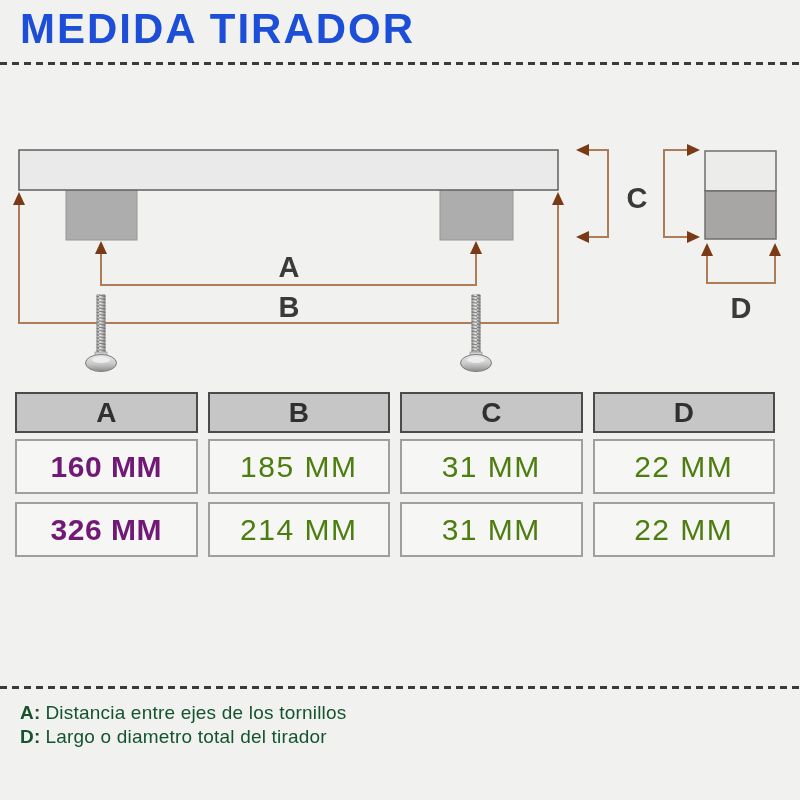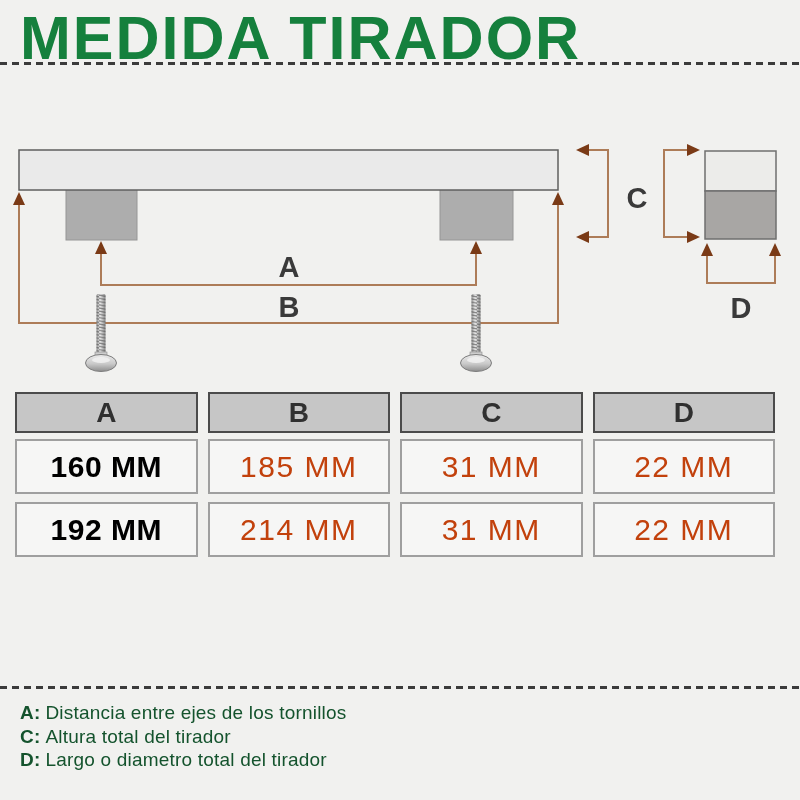--- a/index.html
+++ b/index.html
@@ -12,22 +12,22 @@
   .page { position:relative; width:800px; height:800px; background:#f1f1ef; overflow:hidden; }
   .abs { position:absolute; }
 
   .dashed {
     height:3px;
     background:repeating-linear-gradient(90deg,#3b3b3b 0 7px,transparent 7px 12px);
   }
 
   .title {
     left:20px; top:8px;
-    font-size:61px; font-weight:bold; letter-spacing:2px;
-    color:#15803d; line-height:1.0;text-align:right;
+    font-size:42px; font-weight:bold; letter-spacing:2px;
+    color:#1d4ed8; line-height:1.0;text-align:right;
   }
   .subtitle {
     left:20px; top:81px;
     font-size:20px; letter-spacing:1.5px;
     color:#4e4e4e;
   }
 
   svg.diagram { left:0; top:0; pointer-events:none; }
   .dim-line { stroke:#ad7c58; stroke-width:2; fill:none; }
   .arrow { fill:#7a3a16; stroke:none; }
@@ -44,23 +44,23 @@
   .th {
     height:41px; margin-bottom:6px;
     background:#c6c6c6; border:2px solid #4b4b4b;
     display:flex; align-items:center; justify-content:center;
     font-size:28px; font-weight:bold; color:#303030;
   }
   .td {
     height:55px; margin-bottom:8px;
     background:#f6f6f5; border:2px solid #9f9f9f;
     display:flex; align-items:center; justify-content:center;
-    font-size:30px; color:#c2410c; letter-spacing:1.5px;
+    font-size:30px; color:#4d7c0f; letter-spacing:1.5px;
   }
-  .td.bold { font-weight:bold; color:#000000; letter-spacing:0.5px; }
+  .td.bold { font-weight:bold; color:#701a75; letter-spacing:0.5px; }
 
   .legend {
     position:absolute; left:20px; top:701px;
     font-size:19px; line-height:23.5px; color:#14532d; letter-spacing:0.2px;
   }
   .legend-key { font-weight:bold; margin-right:5px; }
 </style>
 </head>
 <body>
 
@@ -141,27 +141,26 @@
     <div class="th">A</div>
     <div class="th">B</div>
     <div class="th">C</div>
     <div class="th">D</div>
 
     <div class="td bold">160 MM</div>
     <div class="td">185 MM</div>
     <div class="td">31 MM</div>
     <div class="td">22 MM</div>
 
-    <div class="td bold">192 MM</div>
+    <div class="td bold">326 MM</div>
     <div class="td">214 MM</div>
     <div class="td">31 MM</div>
     <div class="td">22 MM</div>
   </div>
 
   <div class="abs dashed" style="left:0;top:686px;width:800px;"></div>
 
   <div class="legend">
     <div><span class="legend-key">A:</span><span>Distancia entre ejes de los tornillos</span></div>
-    <div><span class="legend-key">C:</span><span>Altura total del tirador</span></div>
     <div><span class="legend-key">D:</span><span>Largo o diametro total del tirador</span></div>
   </div>
 
 </div>
 
 </body></html>

